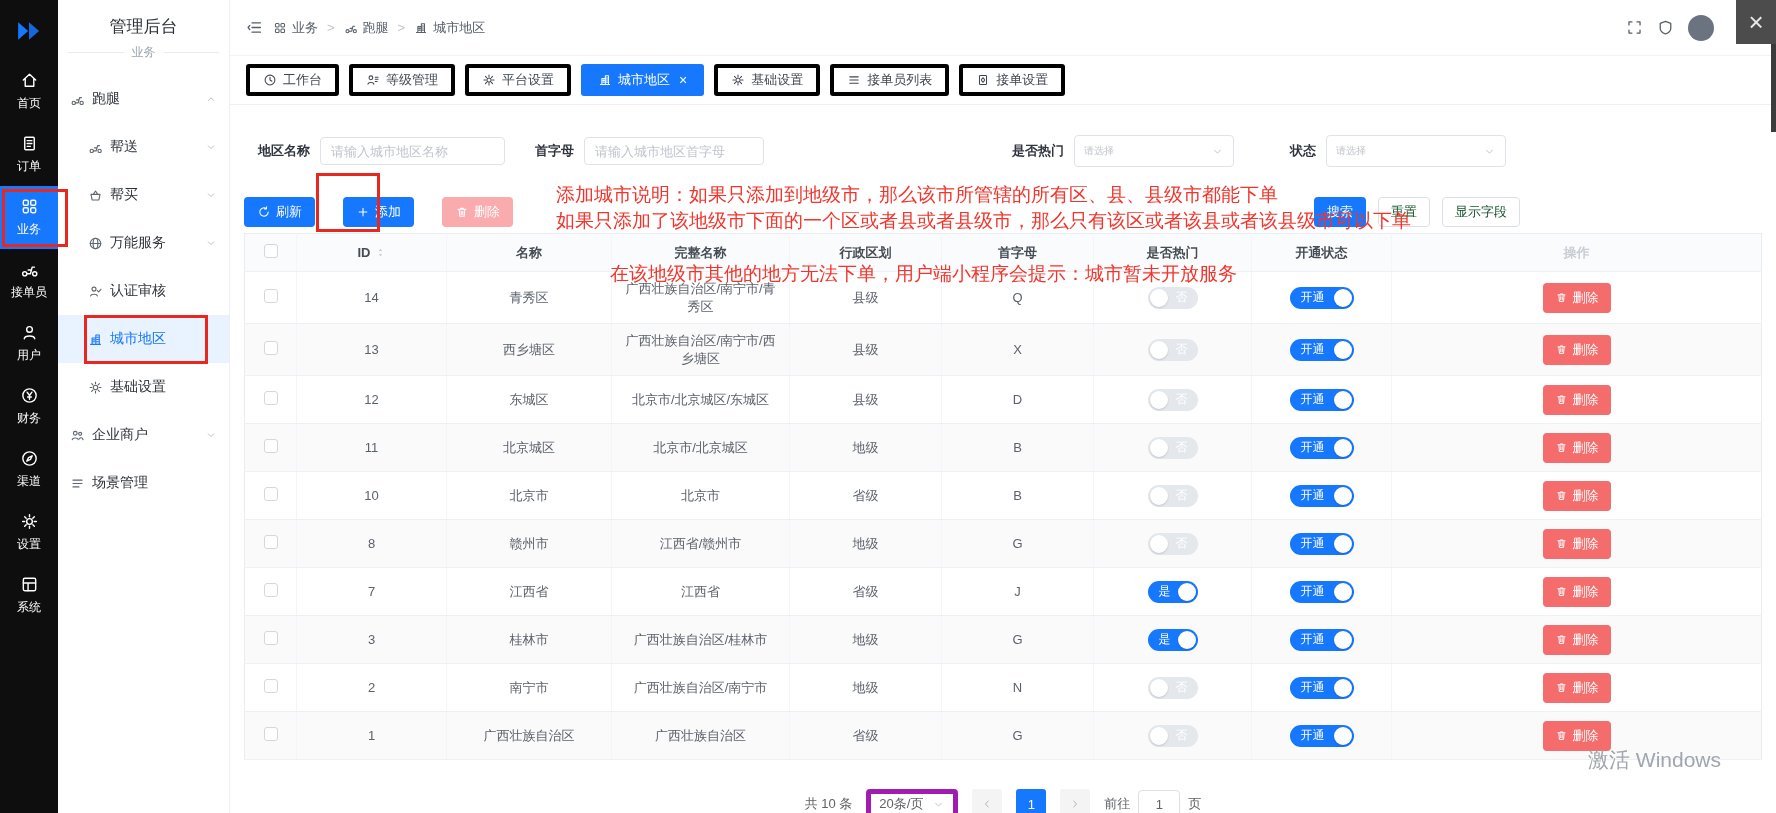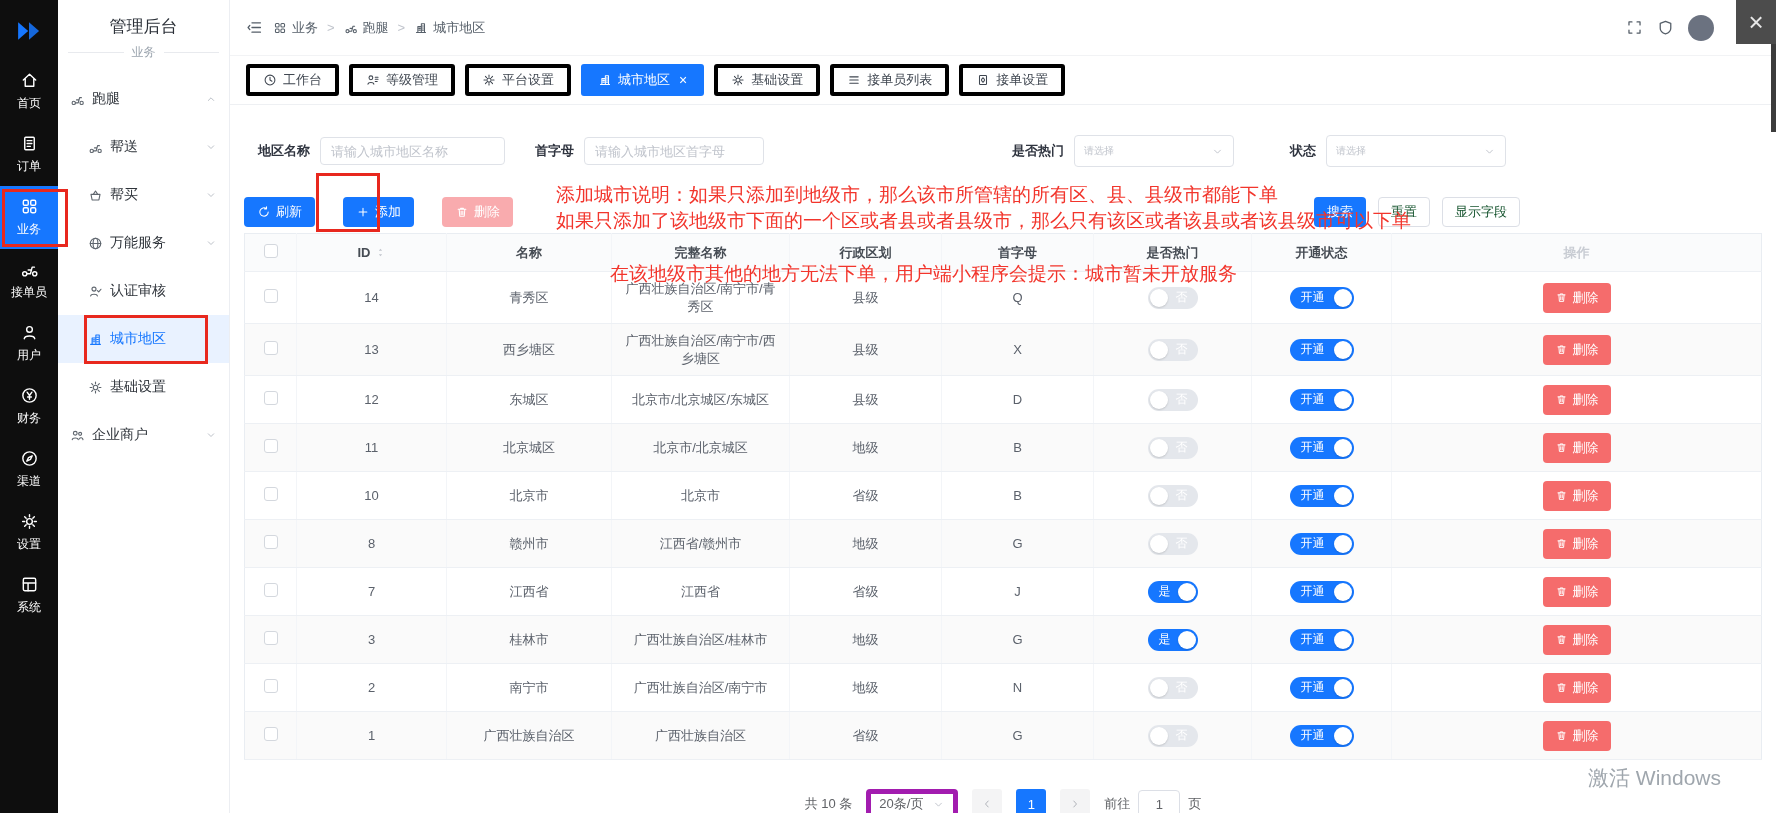--- a/index.html
+++ b/index.html
@@ -112,21 +112,21 @@
 
   
   .anno { position: absolute; white-space: nowrap; color: #f2352c; font-size: 19px; font-weight: 500; z-index: 3; pointer-events: none; }
   .a1 { left: 326px; top: 77px; } .a2 { left: 326px; top: 103px; }
   .a3 { left: 380px; top: 156px; } .a4 { left: 280px; top: 211px; }
   .red-box { position: absolute; border: 3px solid #e8281e; z-index: 4; pointer-events: none; }
   .box-add { left: 86px; top: 68px; width: 64px; height: 59px; }
   .box-rail { left: 2px; top: 189px; width: 66px; height: 58px; }
   .box-city { left: 84px; top: 315px; width: 124px; height: 49px; }
 
-  .watermark { position: absolute; left: 1588px; top: 764px; font-size: 21px; color: #9fa6ad; z-index: 8; pointer-events: none; }
+  .watermark { position: absolute; left: 1588px; top: 746px; font-size: 21px; color: #9fa6ad; z-index: 8; pointer-events: none; }
   .edge-strip { position: absolute; top: 44px; right: 0; width: 5px; height: 88px; background: #3c3c3c; z-index: 9; }
   .close-overlay { position: absolute; top: 0; right: 0; width: 40px; height: 44px; background: #4c4c4c; color: #e8e8e8; display: flex; align-items: center; justify-content: center; font-size: 26px; z-index: 10; cursor: pointer; }
 </style>
 </head>
 <body>
 
 <aside class="rail">
   <div class="logo" data-icon="logo">
       <svg viewBox="0 0 20 20" fill="none" stroke="currentColor" stroke-width="1.5" stroke-linecap="round" stroke-linejoin="round">
         <path d="M3.2 4.5 L9.5 10 L3.2 15.5 Z" fill="currentColor" stroke="none"></path>
@@ -317,20 +317,28 @@
             <circle cx="13.5" cy="7.8" r="2"></circle>
             <path d="M3 15.5 C3.4 12.6 10.6 12.6 11 15.5 M12.5 14.5 C13.5 12.2 17 12.6 17.3 15.5"></path>
           </svg>
         </span>
         <span class="sb-label">企业商户</span>
         <span class="icon chev">
           <svg viewBox="0 0 20 20" fill="none" stroke="currentColor" stroke-width="1.5" stroke-linecap="round" stroke-linejoin="round">
             <path d="M5.5 8 L10 12.5 L14.5 8"></path>
           </svg>
         </span>
+      </div>
+      <div class="sb-item lvl1">
+        <span class="icon">
+          <svg viewBox="0 0 20 20" fill="none" stroke="currentColor" stroke-width="1.5" stroke-linecap="round" stroke-linejoin="round">
+            <path d="M4 5.5 H16 M4 10 H16 M4 14.5 H12"></path>
+          </svg>
+        </span>
+        <span class="sb-label">场景管理</span>
       </div>
     </nav>
 </aside>
 
 <div class="main">
   <header class="topbar">
     <div class="breadcrumb">
       <span class="icon-btn" data-icon="collapse">
           <svg viewBox="0 0 20 20" fill="none" stroke="currentColor" stroke-width="1.5" stroke-linecap="round" stroke-linejoin="round">
             <path d="M7 4.5 H17 M7 10 H17 M7 15.5 H17 M4.5 7.5 L2.5 10 L4.5 12.5"></path>

